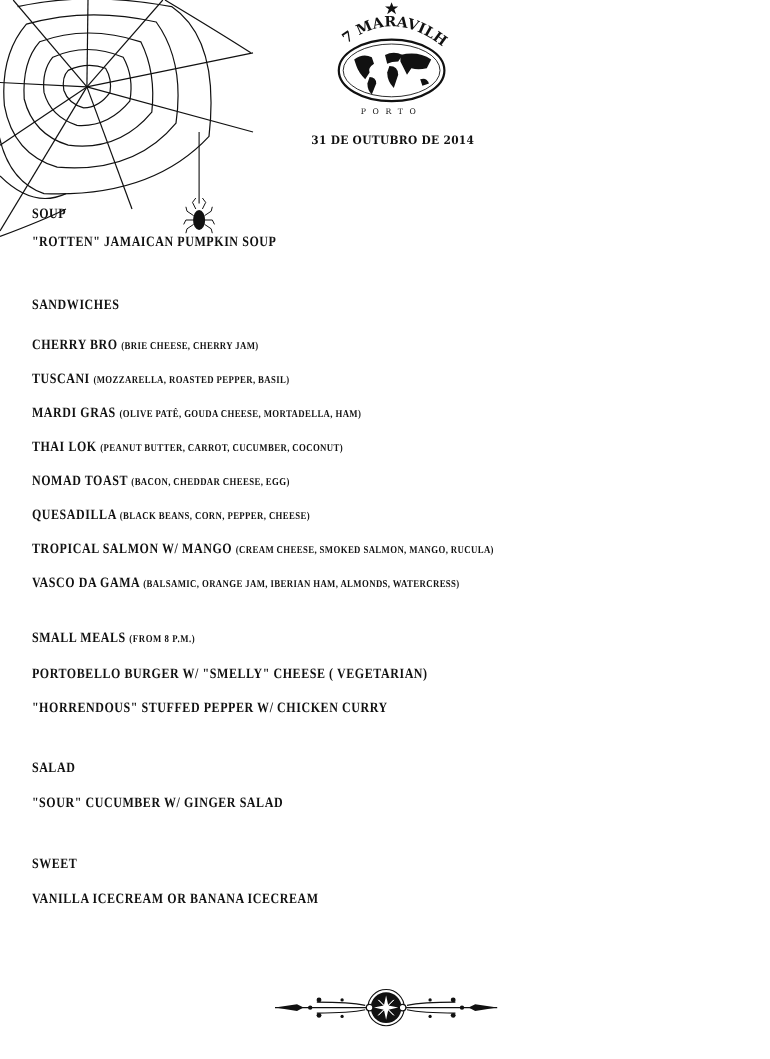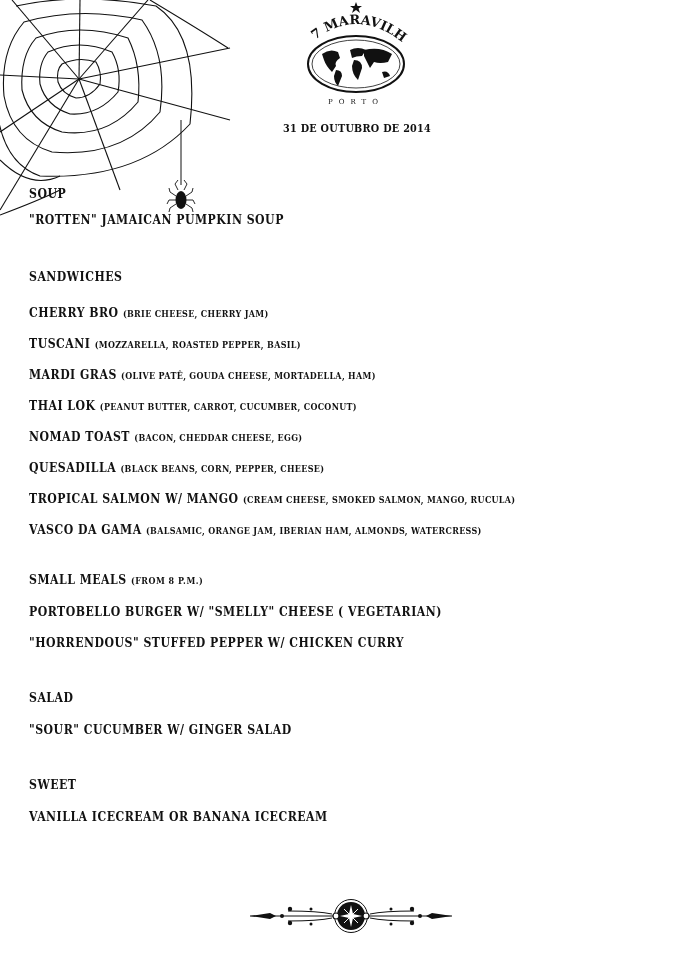--- a/index.html
+++ b/index.html
@@ -1,21 +1,21 @@
 <!DOCTYPE html>
 <html><head>
 <meta charset="utf-8">
 <style>
   html, body { margin:0; padding:0; background:#ffffff; }
   body { width:700px; height:963px; position:relative; overflow:hidden; color:#111; font-family:"DejaVu Serif","Liberation Serif",serif; }
   .abs { position:absolute; }
   .web { left:0; top:0; width:240px; height:220px; }
   .logo { left:300px; top:0; width:112px; height:110px; }
   .date { left:283px; top:122px; font-size:10.5px; font-weight:bold; letter-spacing:0.3px; white-space:nowrap; transform:scaleX(0.92); transform-origin:left top; }
-  .menu { left:29px; top:184px; width:660px; }
+  .menu { left:29px; top:184px; width:660px;font-family:Liberation Serif, serif; }
   .line { font-weight:bold; white-space:nowrap; transform:scaleX(0.84); transform-origin:left center; letter-spacing:0.6px; }
   .head { font-size:13px; height:20px; line-height:20px; }
   .item { font-size:13px; height:31px; line-height:31px; }
   .item .sub { font-size:9.5px; letter-spacing:0.4px; }
   .gap { height:32px; }
   .gap-s { height:10px; }
   .ornament { left:248px; top:898px; width:206px; height:36px; }
 </style>
 </head>
 <body>

